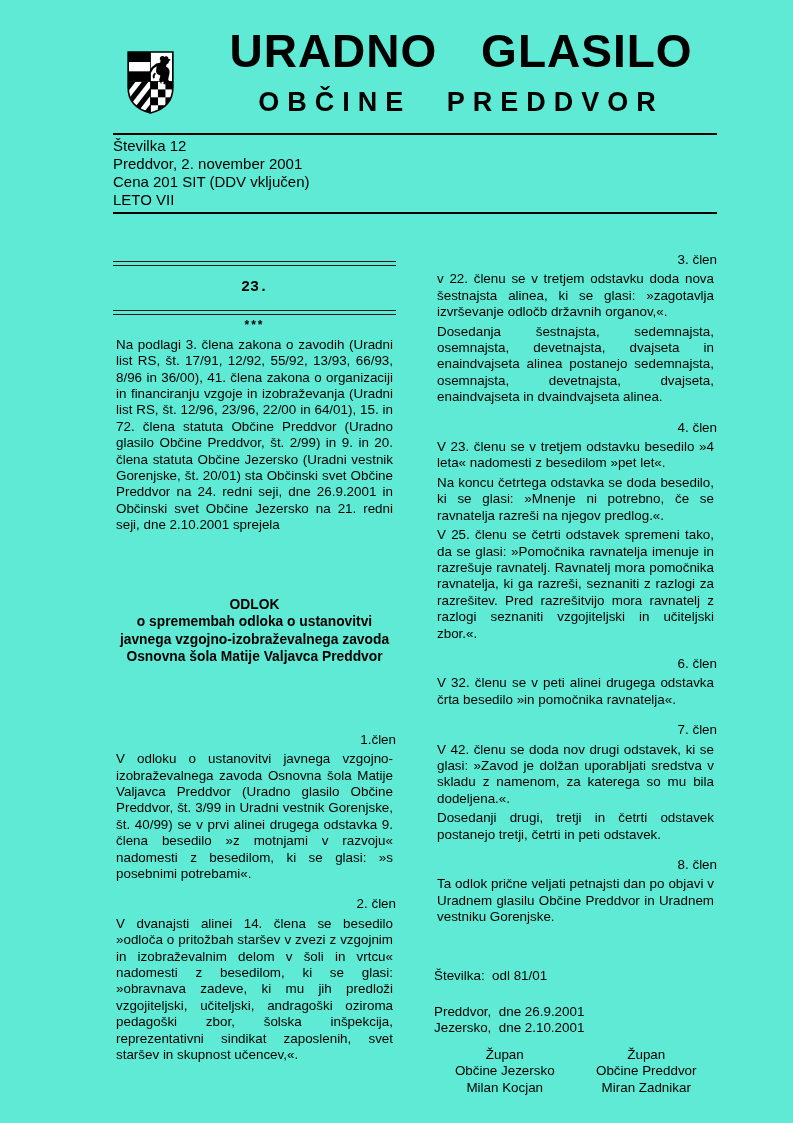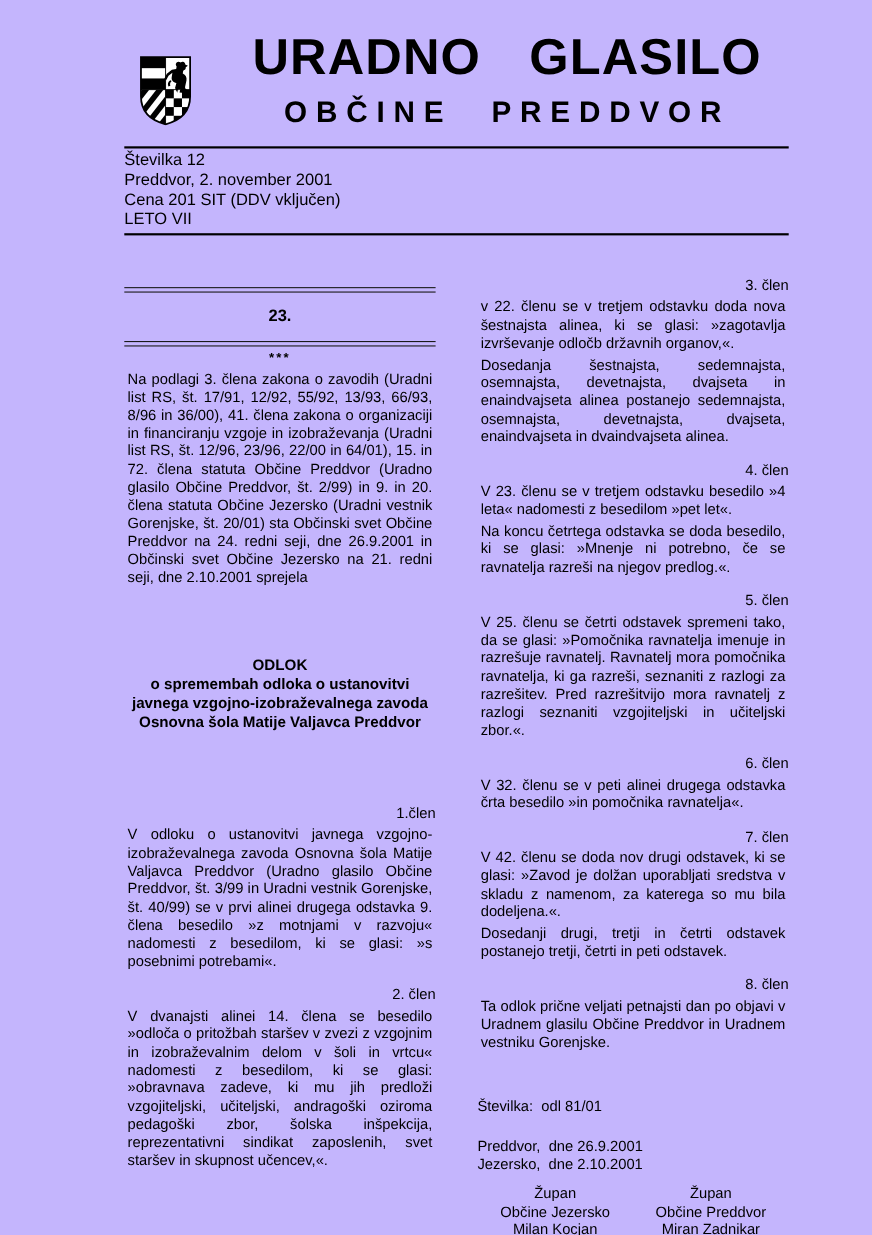--- a/index.html
+++ b/index.html
@@ -1,18 +1,18 @@
 <!DOCTYPE html>
 <html><head>
 <meta charset="utf-8">
 <style>
   html,body { margin:0; padding:0; background:#e8e8e8; }
   .page {
     position:relative; width:793px; height:1123px; margin:0 auto;
-    background:#c4b5fd; color:#000;
+    background:#5eead4; color:#000;
     font-family:"Liberation Sans","DejaVu Sans",sans-serif;
     overflow:hidden;
   }
   .content { position:absolute; left:113px; top:0; width:604px; }
 
   
   .header { position:relative; }
   .crest { position:absolute; left:14px; top:51px; width:47px; height:63px; }
   .title-block { margin-left:92px; text-align:center; padding-top:28px; }
   .journal-title {
@@ -28,21 +28,21 @@
     padding:2px 0 3px 0; display:flex; justify-content:space-between;
     font-size:15px; line-height:18px;flex-direction:column;
   }
 
   
   .columns { display:flex; gap:38px; margin-top:38px; }
   .col { width:283px; font-size:13.4px; line-height:16.4px; text-align:justify; }
   .col p { margin:3px; }
 
   .rule-double { height:3px; border-top:1.5px solid #1a1a1a; border-bottom:1.5px solid #1a1a1a; margin-top:9px; }
-  .item-number { text-align:center; font-weight:bold; font-size:15px; margin:14px 0 14px 0; }
+  .item-number { text-align:center; font-weight:bold; font-size:15px; margin:14px 0 14px 0;font-family:Liberation Mono, monospace; }
   .stars { text-align:center; font-weight:bold; font-size:12px; letter-spacing:2px; margin-top:2px; }
   .intro { margin-top:3px !important; }
 
   .decree-title {
     text-align:center; font-weight:bold; font-size:13.8px; line-height:17.5px;
     margin-top:62px;
   }
   .heading { text-align:right; margin-top:14px; }
   .heading.first { margin-top:0; }
   .heading.big-gap { margin-top:66px; }
@@ -141,21 +141,20 @@
 
       <div class="col">
         <div class="heading first">3. člen</div>
         <p>v 22. členu se v tretjem odstavku doda nova šestnajsta alinea, ki se glasi: »zagotavlja izvrševanje odločb državnih organov,«.</p>
         <p>Dosedanja šestnajsta, sedemnajsta, osemnajsta, devetnajsta, dvajseta in enaindvajseta alinea postanejo sedemnajsta, osemnajsta, devetnajsta, dvajseta, enaindvajseta in dvaindvajseta alinea.</p>
 
         <div class="heading">4. člen</div>
         <p>V 23. členu se v tretjem odstavku besedilo »4 leta« nadomesti z besedilom »pet let«.</p>
         <p>Na koncu četrtega odstavka se doda besedilo, ki se glasi: »Mnenje ni potrebno, če se ravnatelja razreši na njegov predlog.«.</p>
 
-        <div class="heading">5. člen</div>
         <p>V 25. členu se četrti odstavek spremeni tako, da se glasi: »Pomočnika ravnatelja imenuje in razrešuje ravnatelj. Ravnatelj mora pomočnika ravnatelja, ki ga razreši, seznaniti z razlogi za razrešitev. Pred razrešitvijo mora ravnatelj z razlogi seznaniti vzgojiteljski in učiteljski zbor.«.</p>
 
         <div class="heading">6. člen</div>
         <p>V 32. členu se v peti alinei drugega odstavka črta besedilo »in pomočnika ravnatelja«.</p>
 
         <div class="heading">7. člen</div>
         <p>V 42. členu se doda nov drugi odstavek, ki se glasi: »Zavod je dolžan uporabljati sredstva v skladu z namenom, za katerega so mu bila dodeljena.«.</p>
         <p>Dosedanji drugi, tretji in četrti odstavek postanejo tretji, četrti in peti odstavek.</p>
 
         <div class="heading">8. člen</div>

